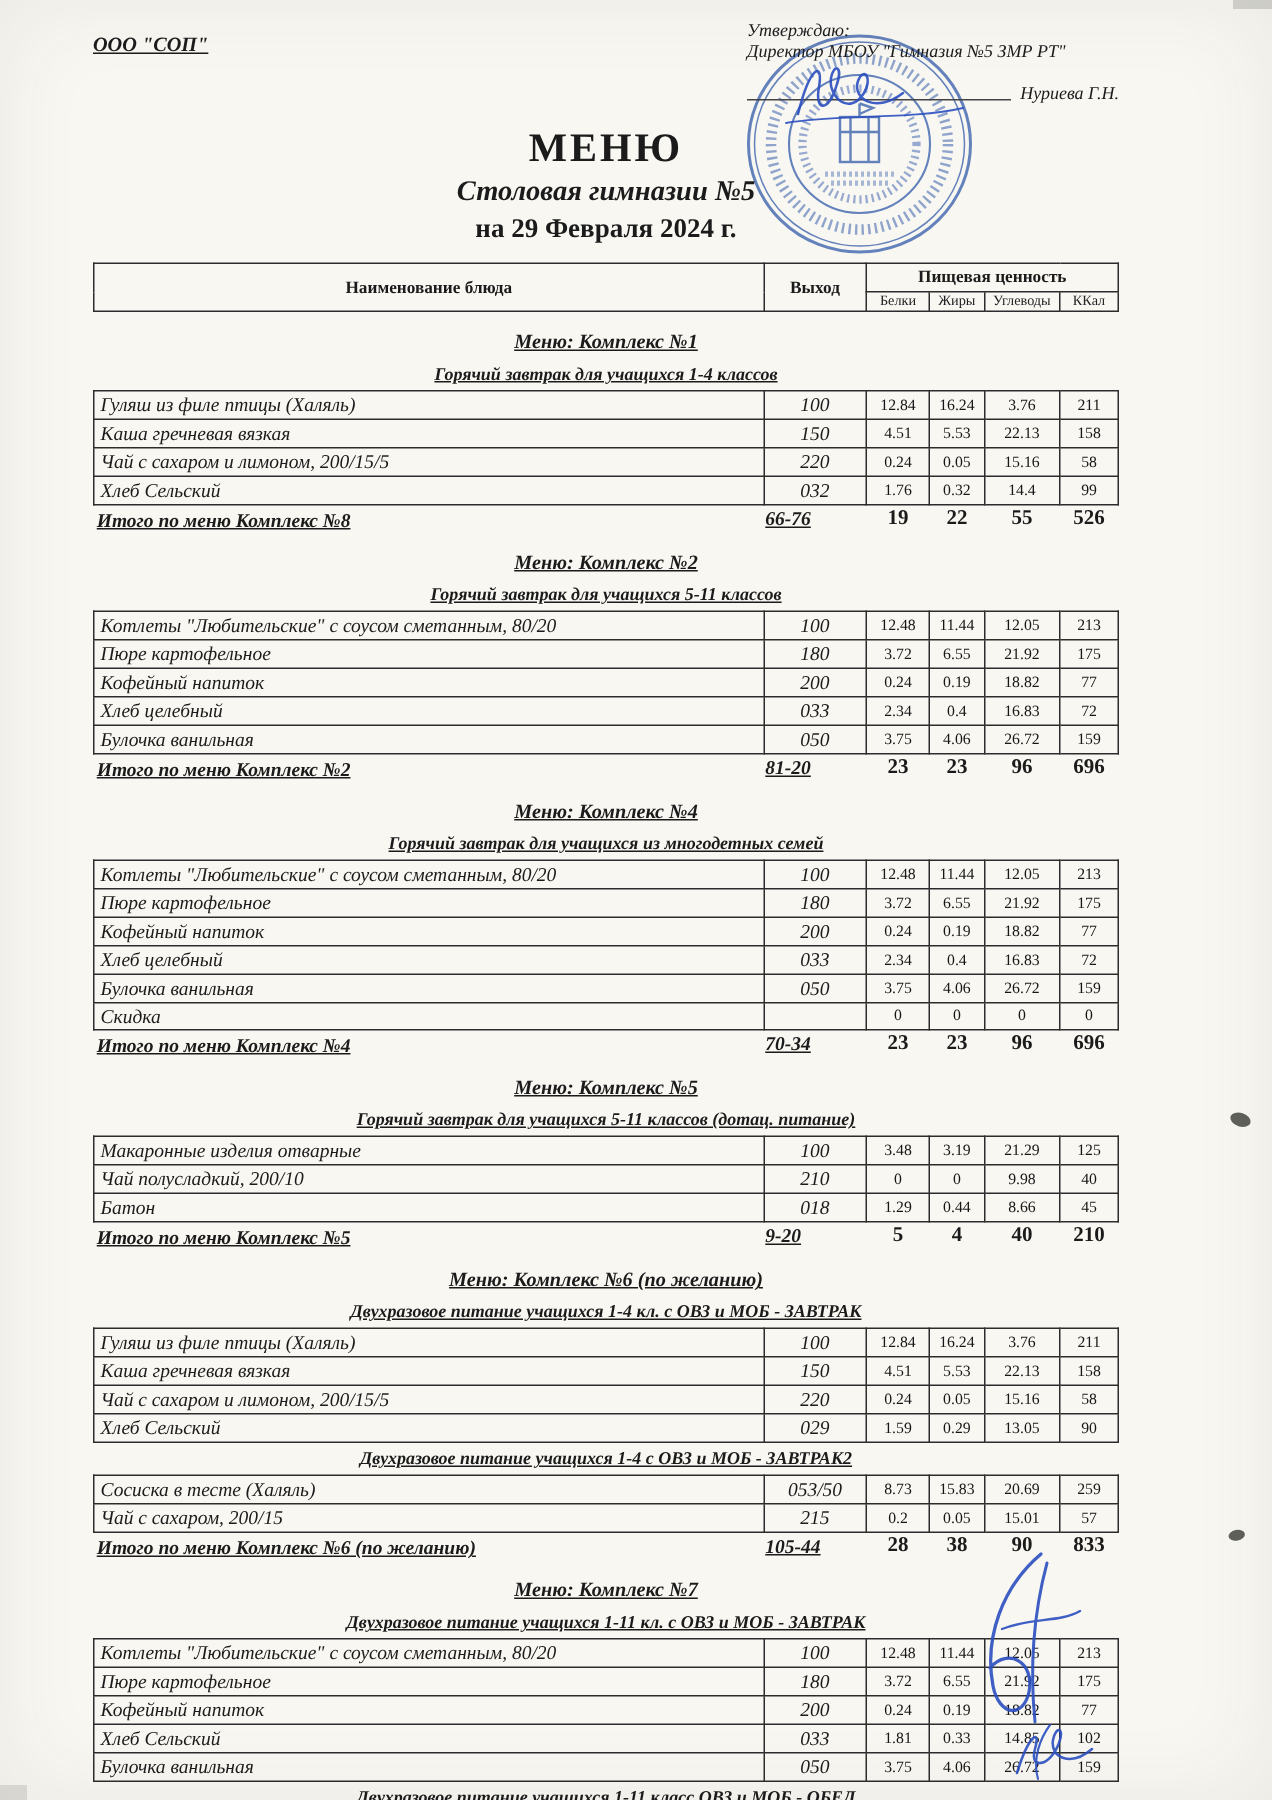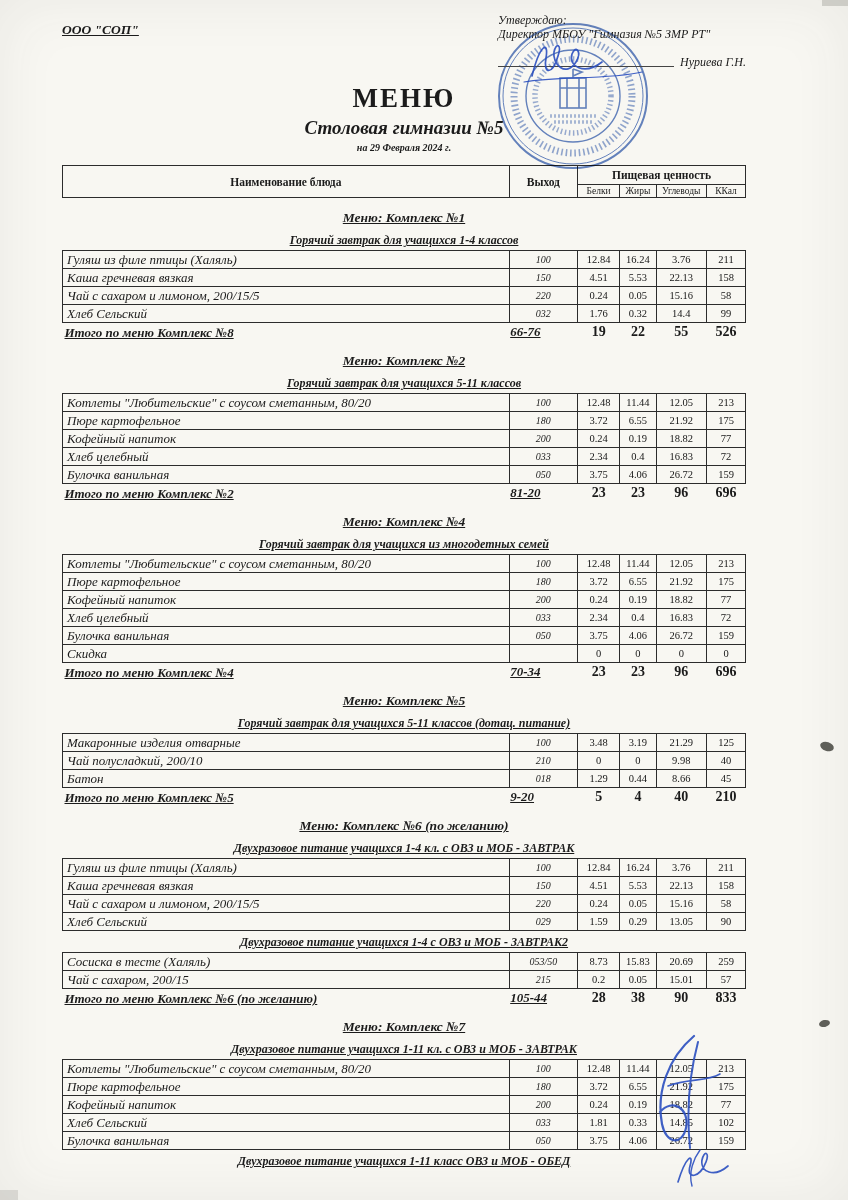--- a/index.html
+++ b/index.html
@@ -14,21 +14,21 @@
   
   .top-row { display:flex; justify-content:space-between; align-items:flex-start; }
   .org { font-weight:bold; font-style:italic; font-size:13.5px; text-decoration:underline; padding-top:8px; }
   .approve { width:248px; font-style:italic; font-size:12px; line-height:1.15; position:relative; z-index:3; }
   .approve-name-row { display:flex; align-items:flex-end; margin-top:14px; }
   .approve-rule { flex:1; border-bottom:1px solid #444; margin:0 6px 2px 0; height:10px; }
 
   .title-block { text-align:center; margin-top:14px; position:relative; z-index:3; }
   .doc-title { font-size:27px; font-weight:bold; letter-spacing:2px; margin:0; }
   .doc-subtitle { font-size:19px; font-weight:bold; font-style:italic; margin:3px 0 0; }
-  .doc-date { font-size:10px; font-weight:bold; font-style:italic; margin:3px 0 0; }
+  .doc-date { font-size:18px; font-weight:bold; margin:3px 0 0; }
 
   
   .menu-table { width:100%; border-collapse:collapse; table-layout:fixed; }
   .menu-table col:nth-child(1){width:65.4%}
   .menu-table col:nth-child(2){width:10%}
   .menu-table col:nth-child(3){width:6.2%}
   .menu-table col:nth-child(4){width:5.3%}
   .menu-table col:nth-child(5){width:7.4%}
   .menu-table col:nth-child(6){width:5.7%}
 
@@ -37,21 +37,21 @@
   .th-main { font-size:11.5px; font-weight:bold; padding:3px 0; }
   .th-sub  { font-size:9.5px; font-weight:normal; padding:1px 0; color:#222; }
 
   .sections { margin-top:9px; }
   .menu-section { margin-bottom:12px; }
   .section-title { text-align:center; font-weight:bold; font-style:italic; text-decoration:underline; font-size:13.5px; margin:12px 0 3px; }
 
   .menu-table td { height:15px; vertical-align:middle; }
   .item-row td { border:1px solid #2c2c2c; }
   .name-cell { font-style:italic; font-size:13px; padding:0 4px; white-space:nowrap; overflow:hidden; }
-  .out-cell  { font-style:italic; font-size:10px; text-align:center; }
+  .out-cell  { font-style:italic; font-size:13px; text-align:center; }
   .num-cell  { text-align:center; font-size:10.5px; color:#161616; }
 
   .subtitle-row td { border:none; text-align:center; padding:1px 0 2px; }
   .subtitle-row span { font-weight:bold; font-style:italic; text-decoration:underline; font-size:12px;text-align:center; }
 
   .total-row td { border:none; font-weight:bold; }
   .total-name { font-style:italic; font-size:13px; text-decoration:underline; padding:2px 2px 0; }
   .total-out  { font-style:italic; font-size:13px; text-decoration:underline; text-align:left;margin-top:40px; }
   .total-num  { text-align:center; font-size:14px; }
 

